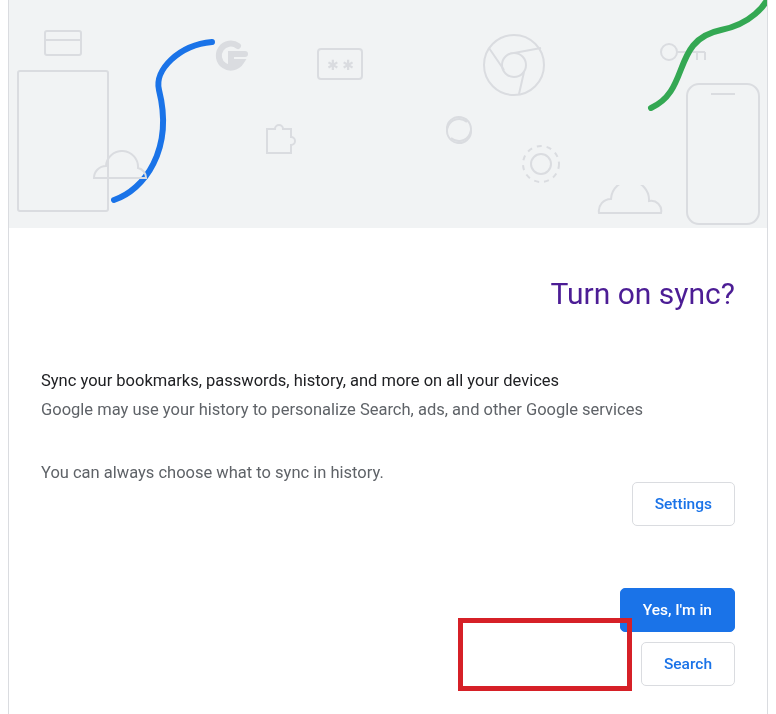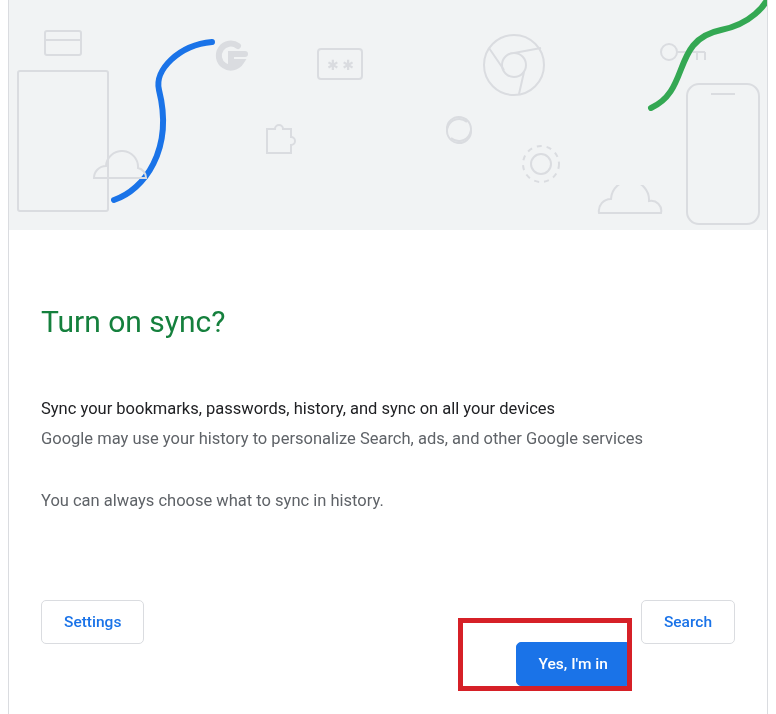--- a/index.html
+++ b/index.html
@@ -41,23 +41,23 @@
   height: 60px;
   margin-top: -30px;
   align-self: center;
   width: 100px;
   background: #fff;
   border-radius: 50%;
 }
 .title {
   font-size: 30px;
   font-weight: 400;
-  color: #15803d;
-  text-align: left;
-  margin-top: 44px;
+  color: #4c1d95;
+  text-align: right;
+  margin-top: 18px;
 }
 .body-text {
   margin-top: 58px;
 }
 .line1 {
   font-size: 16.5px;
   color: #202124;
   line-height: 1.5;
 }
 .line2 {
@@ -66,24 +66,25 @@
   line-height: 1.55;
   margin-top: 4px;
 }
 .line3 {
   font-size: 16.5px;
   color: #5f6368;
   margin-top: 40px;
 }
 .footer {
   display: flex;
-  align-items: flex-start;
+  align-items: flex-end;
   gap: 10px;
   padding: 0 32px 28px 32px;
   margin-top: auto;
+  flex-direction: column;
 }
 .spacer { flex: 1; }
 .btn {
   display: inline-flex;
   align-items: center;
   justify-content: center;
   height: 44px;
   padding: 0 22px;
   border-radius: 5px;
   font-size: 15.5px;
@@ -182,21 +183,21 @@
       <path d="M 10 28 A 12 12 0 0 1 22 14 A 18 18 0 0 1 60 16 A 10 10 0 0 1 72 28 Z"></path>
     </svg>
   </div>
 
   <div class="content">
     <div class="avatar-space"></div>
 
     <h1 class="title">Turn on sync?</h1>
 
     <div class="body-text">
-      <p class="line1">Sync your bookmarks, passwords, history, and sync on all your devices</p>
+      <p class="line1">Sync your bookmarks, passwords, history, and more on all your devices</p>
       <p class="line2">Google may use your history to personalize Search, ads, and other Google services</p>
       <p class="line3">You can always choose what to sync in history.</p>
     </div>
   </div>
 
   <div class="footer">
     <div class="btn btn-outline">Settings</div>
     <div class="spacer"></div>
     <div class="btn btn-primary">Yes, I'm in</div>
     <div class="btn btn-outline">Search</div>

